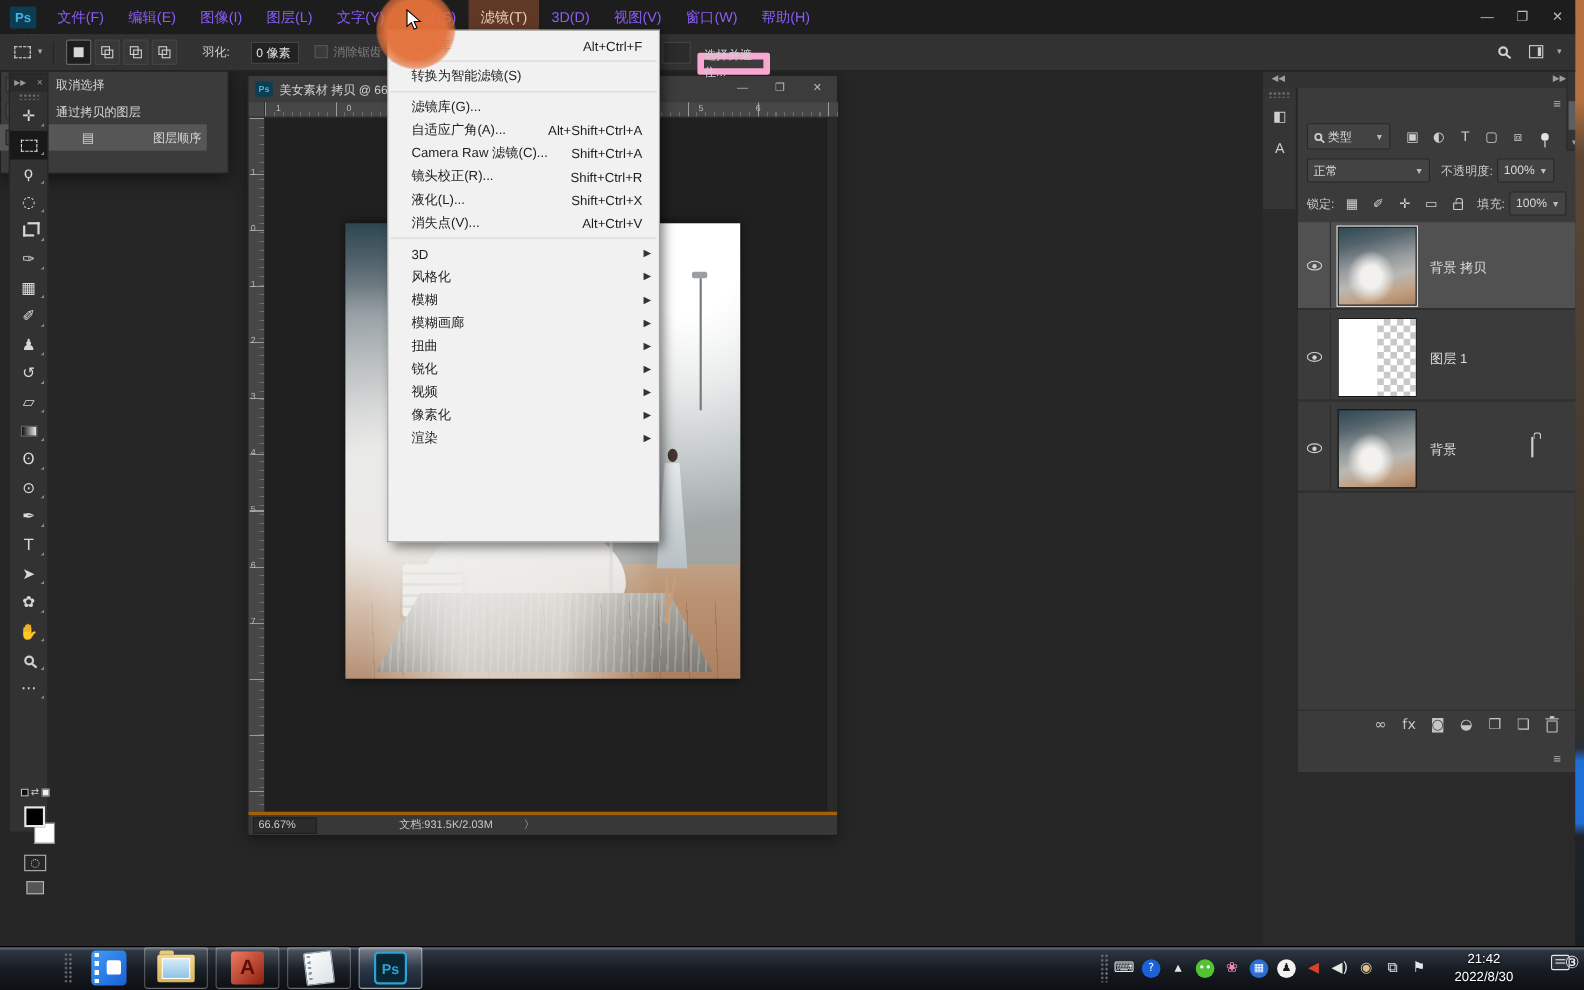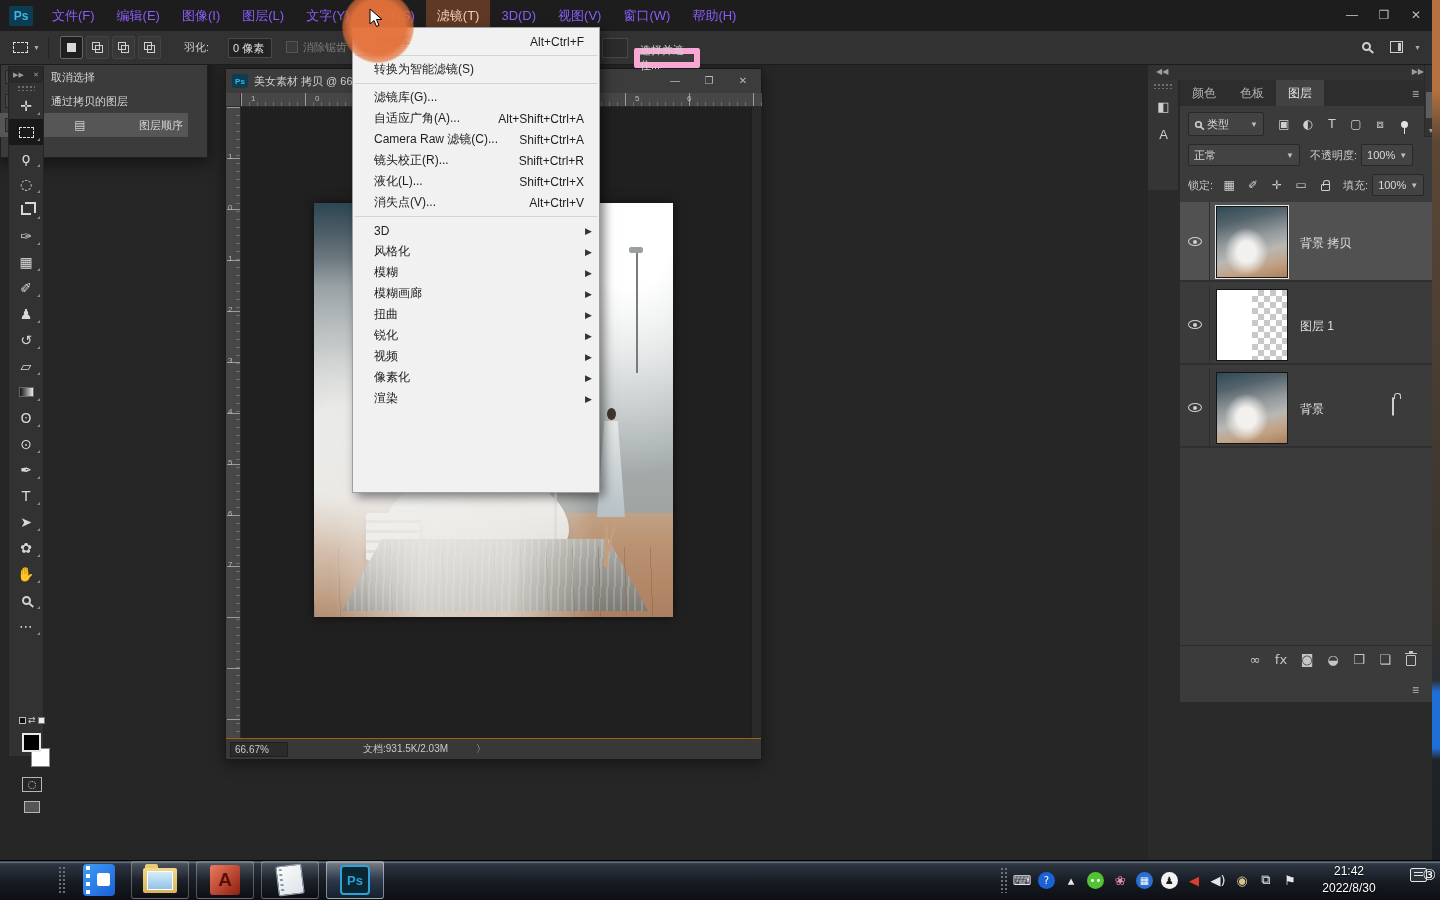--- a/index.html
+++ b/index.html
@@ -79,21 +79,21 @@
                      repeating-linear-gradient(90deg,#6e6e6e 0 1px,transparent 1px 8px);
     background-size:100% 13px,100% 4px; background-position:bottom left,bottom left; background-repeat:repeat-x; }
   #dw-ruler-v { left:0; top:38px; width:15px; height:633px; border-right:1px solid #2b2b2b;
     background-image:repeating-linear-gradient(180deg,#9a9a9a 0 1px,transparent 1px 51px),
                      repeating-linear-gradient(180deg,#6e6e6e 0 1px,transparent 1px 8px);
     background-size:13px 100%,4px 100%; background-position:right top,right top; background-repeat:repeat-y; }
   #dw-corner { left:0; top:24px; width:15px; height:14px; background:#474747; border-right:1px solid #2b2b2b; border-bottom:1px solid #2b2b2b; }
   .rnum { position:absolute; color:#b9b9b9; font-size:8px; }
   #dw-content { position:absolute; left:15px; top:38px; width:521px; height:633px; background:#202020; overflow:hidden; }
   #dw-scroll { position:absolute; right:0; top:38px; width:10px; height:633px; background:#2a2a2a; border-left:1px solid #1c1c1c; }
-  #dw-status { position:absolute; left:0; bottom:0; width:100%; height:21px; background:#383838; border-top:1px solid #a16207;
+  #dw-status { position:absolute; left:0; bottom:0; width:100%; height:21px; background:#383838; border-top:3px solid #a16207;
     display:flex; align-items:center; }
   #status-zoom { margin-left:4px; width:58px; height:15px; background:#2b2b2b; border:1px solid #1f1f1f;
     color:#c9c9c9; font-size:10px; display:flex; align-items:center; padding-left:4px; }
   #status-doc { margin-left:75px; color:#c9c9c9; font-size:10px; }
   #status-arrow { margin-left:28px; color:#c9c9c9; font-size:10px; }
 
   
   #canvas { position:absolute; left:73px; top:96px; width:359px; height:414px; overflow:hidden; box-shadow:0 0 10px rgba(0,0,0,.6);
     background:linear-gradient(180deg,#2c4752 0%,#4d5d66 7%,#8a9499 20%,#a8aeb0 38%,#b6b7b4 58%,#c3ab94 70%,#bb9372 82%,#ab8060 100%); }
   .c-wall { position:absolute; right:0; top:0; width:120px; height:310px;
@@ -554,25 +554,20 @@
     <span>▶▶</span>
   </div>
   <div id="dock-strip" class="abs">
     <div id="strip-grip" class="grip"></div>
     <div id="collapsed-panels">
         <div class="strip-icon">◧</div>
         <div class="strip-icon">A</div>
       </div>
   </div>
   <div id="panel-main" class="abs"></div>
-  <div id="panel-tabs" class="abs">
-      <div class="ptab">颜色</div>
-      <div class="ptab">色板</div>
-      <div class="ptab active">图层</div>
-    </div>
   <span class="burger" style="left:1412px;top:87px;">≡</span>
 
   <div class="p-row" style="left:1188px;top:112px;width:238px;height:24px;">
     <div class="p-field" style="width:76px;height:24px;">
       <i class="css-mag" style="transform:scale(.8);"></i>
       <span>类型</span>
       <span class="p-chev">▼</span>
     </div>
     <div id="filter-icons" style="display:flex;margin-left:8px;">
         <span class="icon picon">▣</span>

